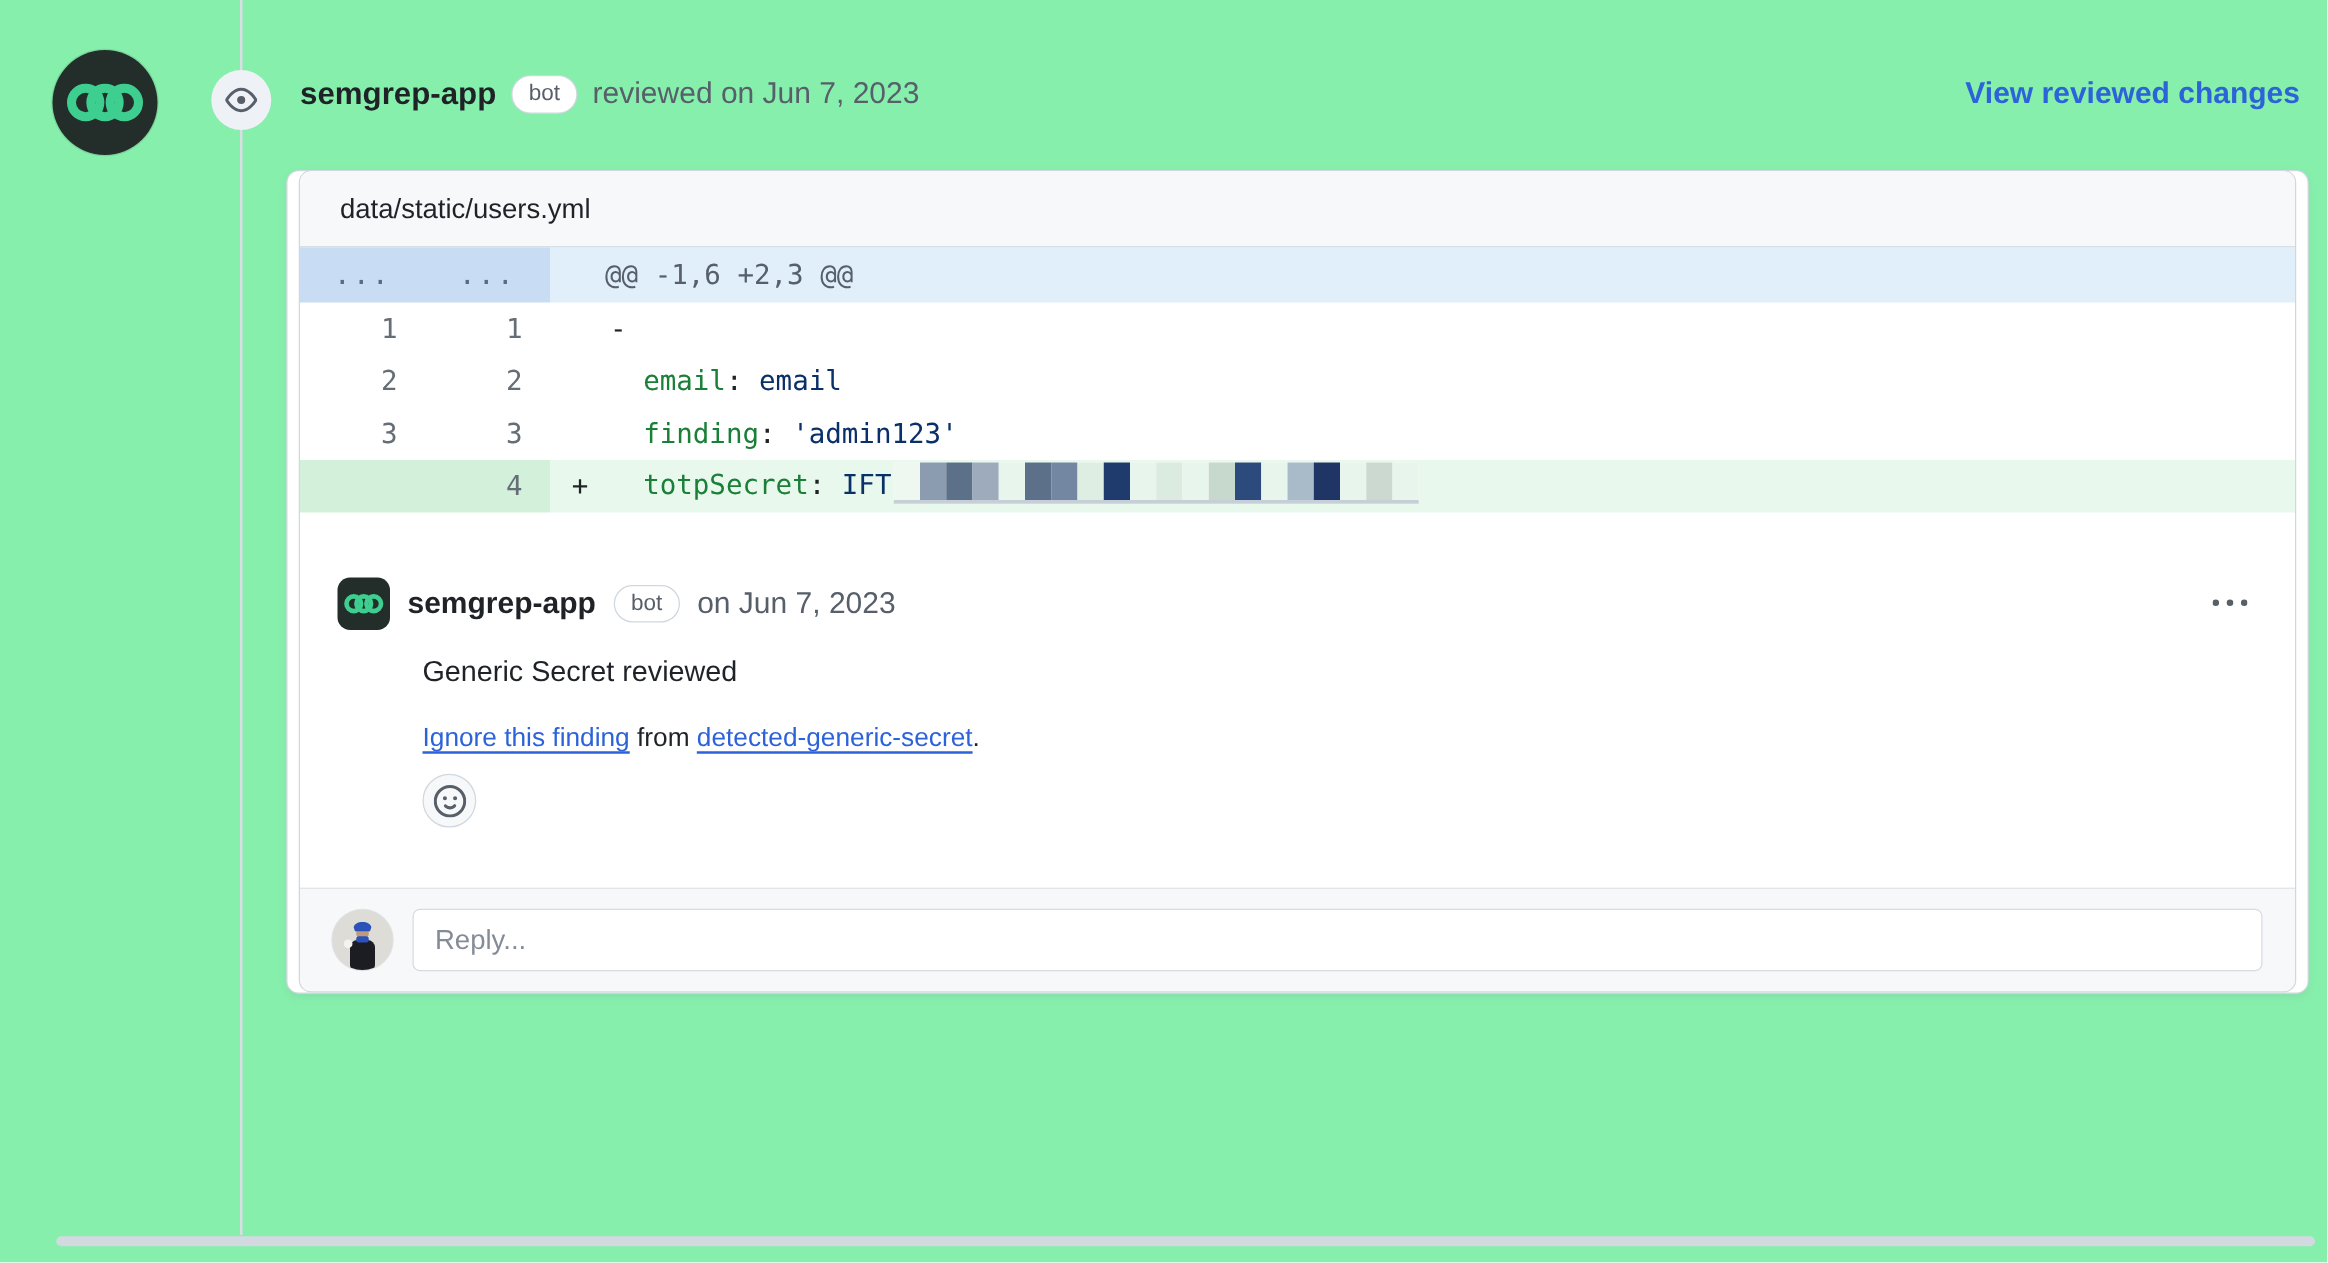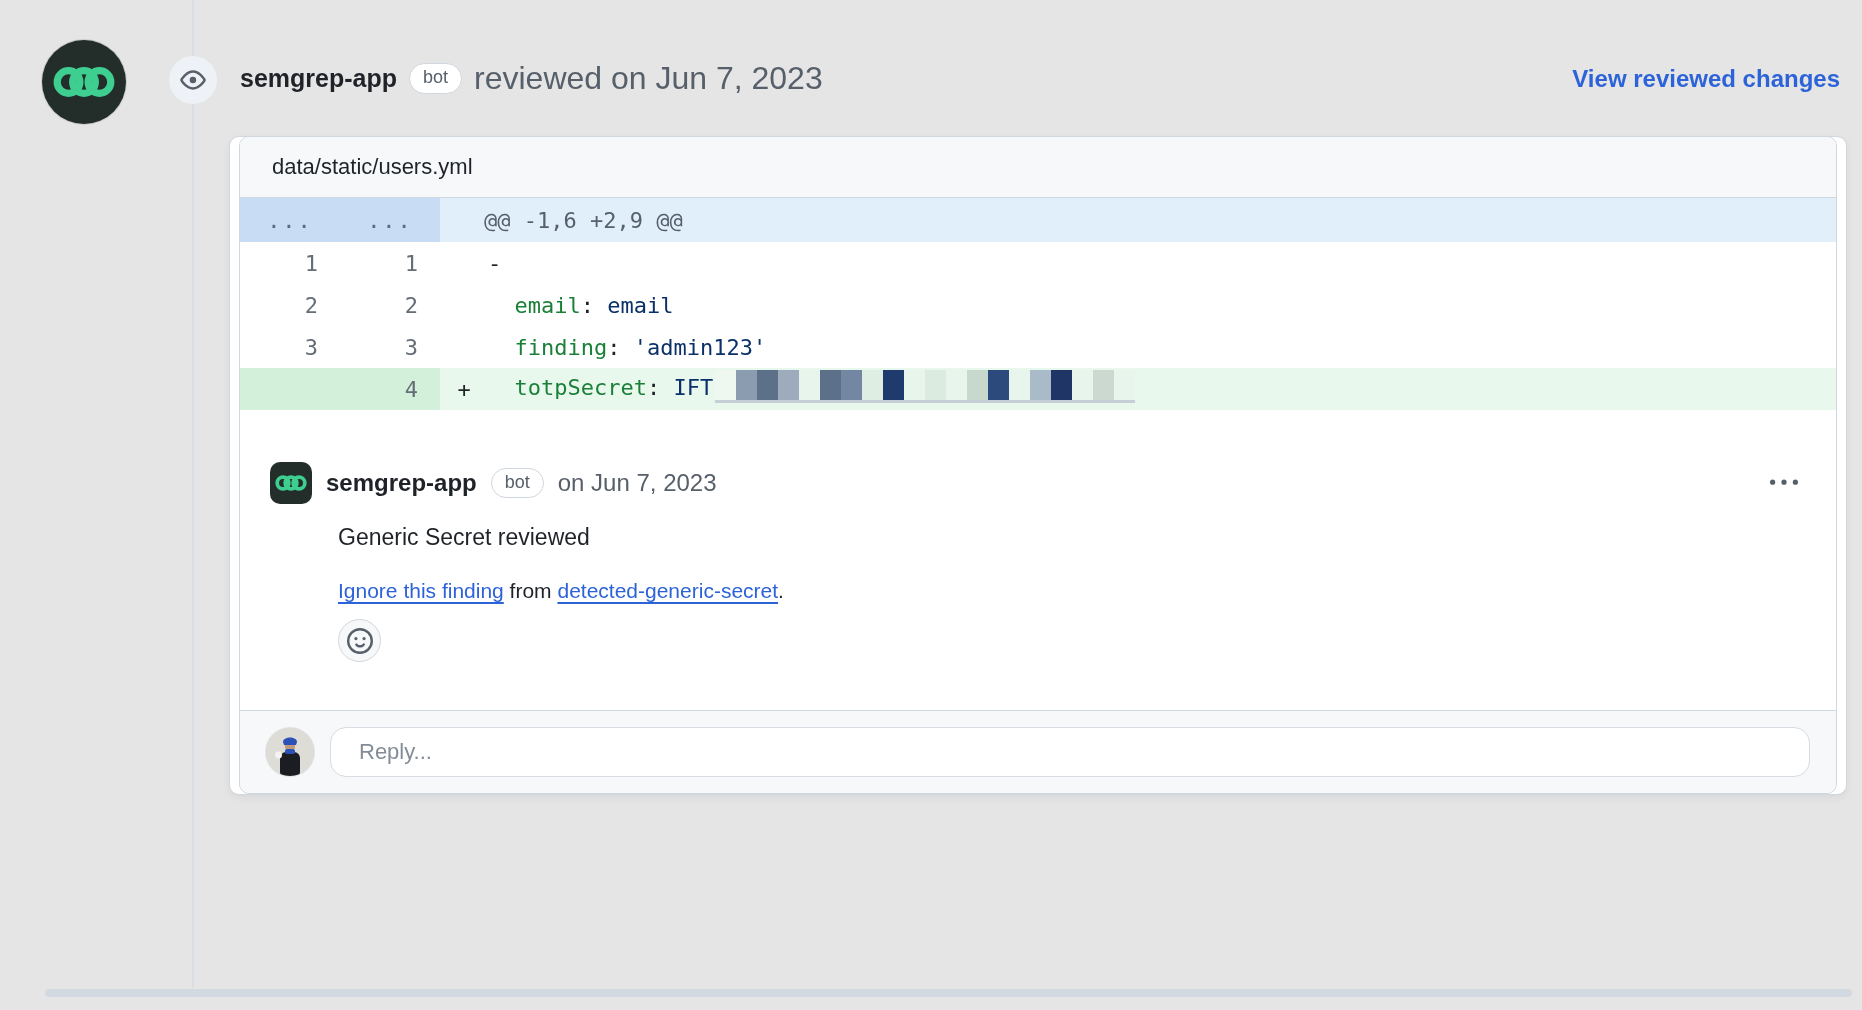--- a/index.html
+++ b/index.html
@@ -1,32 +1,32 @@
 <!DOCTYPE html>
 <html style="--link: #2d63d8; --key: #1a7f37; --value: #0a3069; --hunk-gutter: #c8ddf4; --hunk-bg: #e0effa; --add-gutter: #d3f1da; --add-bg: #e9f8ed;"><head>
 <meta charset="utf-8">
 <style>
   * { margin:0; padding:0; box-sizing:border-box; }
   html,body { background:#fff; }
   body { font-family:"Liberation Sans", sans-serif; color:#1f2328; }
-  .page { position:relative; width:1862px; height:1010px; overflow:hidden; background:#e5e5e5; }
+  .page { position:relative; width:1862px; height:1010px; overflow:hidden; background:#86efac; }
 
   
   .timeline-line { position:absolute; left:192px; top:0; bottom:22px; width:2px; background:#d8dee4; }
   .bottom-bar { position:absolute; left:45px; right:10px; bottom:13px; height:8px; background:#d3d9e0; border-radius:4px; }
 
   
   .review-avatar { position:absolute; left:42px; top:40px; width:84px; height:84px; border-radius:50%;
     background:#232e2b; box-shadow:0 0 0 1px rgba(31,35,40,.12); display:flex; align-items:center; justify-content:center; }
   .eye-badge { position:absolute; left:169px; top:56px; width:48px; height:48px; border-radius:50%;
     background:#eef1f5; display:flex; align-items:center; justify-content:center; }
   .review-header { position:absolute; left:240px; top:60px; width:1600px; display:flex; align-items:center; gap:12px; }
   .author-name { font-weight:700; font-size:25px; color:#1f2328; }
   .bot-pill { font-size:18px; color:#57606a; border:1px solid #d0d7de; border-radius:999px; padding:3px 13px 4px; line-height:1.2; background:#fff; }
-  .action-text { font-size:32px; color:#57606a; }
+  .action-text { font-size:24px; color:#57606a; }
   .view-link { margin-left:auto; font-size:24px; font-weight:700; color:var(--link); cursor:pointer;text-align:right; }
 
   
   .outer-card { position:absolute; left:229px; top:136px; width:1618px; background:#fff;
     border:1px solid #d0d7de; border-radius:10px; box-shadow:0 3px 6px rgba(140,149,159,.14); }
   .inner-card { margin:-1px 9px 0; border:1px solid #d0d7de; border-radius:10px; overflow:hidden; background:#fff; }
 
   .file-header { background:#f6f8fa; border-bottom:1px solid #d0d7de; padding:17px 32px;
     font-family:Liberation Sans, sans-serif; font-size:22px; color:#1f2328; }
 
@@ -61,22 +61,22 @@
   .links-line { margin-top:28px; font-size:21px; color:#1f2328; }
   .links-line a { color:var(--link); text-decoration:underline; text-underline-offset:4px; cursor:pointer; }
   .smiley-btn { margin-top:16px; width:43px; height:43px; border-radius:50%;
     border:1px solid #d0d7de; background:#f6f8fa; display:flex; align-items:center; justify-content:center; cursor:pointer; color:#57606a; }
 
   
   .reply-footer { background:#f6f8fa; border-top:1px solid #d0d7de; padding:16px 26px;
     display:flex; align-items:center; gap:16px; border-radius:0 0 9px 9px; }
   .reply-avatar { width:48px; height:48px; border-radius:50%; overflow:hidden; flex:0 0 auto;
     box-shadow:0 0 0 1px rgba(31,35,40,.1); background:#dcdcd8; }
-  .reply-input { flex:1; height:50px; background:#fff; border:1px solid #d6dce2; border-radius:16px;
-    padding:0 28px; font-size:22px; font-family:"Liberation Sans", sans-serif; color:#1f2328; }
+  .reply-input { flex:1; height:50px; background:#fff; border:1px solid #d6dce2; border-radius:6px;
+    padding:0 17px; font-size:22px; font-family:"Liberation Sans", sans-serif; color:#1f2328; }
   .reply-input::placeholder { color:#848d97; }
 
   
   .resolve-row { padding:40px 48px 30px; }
   .resolve-btn { font-family:"Liberation Sans", sans-serif; font-size:24px; font-weight:700; color:#24292f;
     background:#f6f8fa; border:1px solid rgba(31,35,40,.18); border-radius:8px; padding:13px 27px; cursor:pointer; }
 </style>
 </head>
 <body>
 
@@ -111,21 +111,21 @@
       <table class="diff">
         <colgroup>
             <col class="c-ln">
             <col class="c-ln">
             <col class="c-mk">
             <col>
           </colgroup>
         <tbody>
           <tr class="hunk-row">
             <td class="hunk-gutter" colspan="2"><span class="hg">...</span><span class="hg">...</span></td>
-            <td class="hunk-content" colspan="2">@@ -1,6 +2,9 @@</td>
+            <td class="hunk-content" colspan="2">@@ -1,6 +2,3 @@</td>
           </tr>
 
   <tr class="diff-row">
     <td class="ln old">1</td>
     <td class="ln new">1</td>
     <td class="marker"></td>
     <td class="code"><span class="code-text"><span class="tok-plain">-</span></span></td>
   </tr>
 
   <tr class="diff-row">

